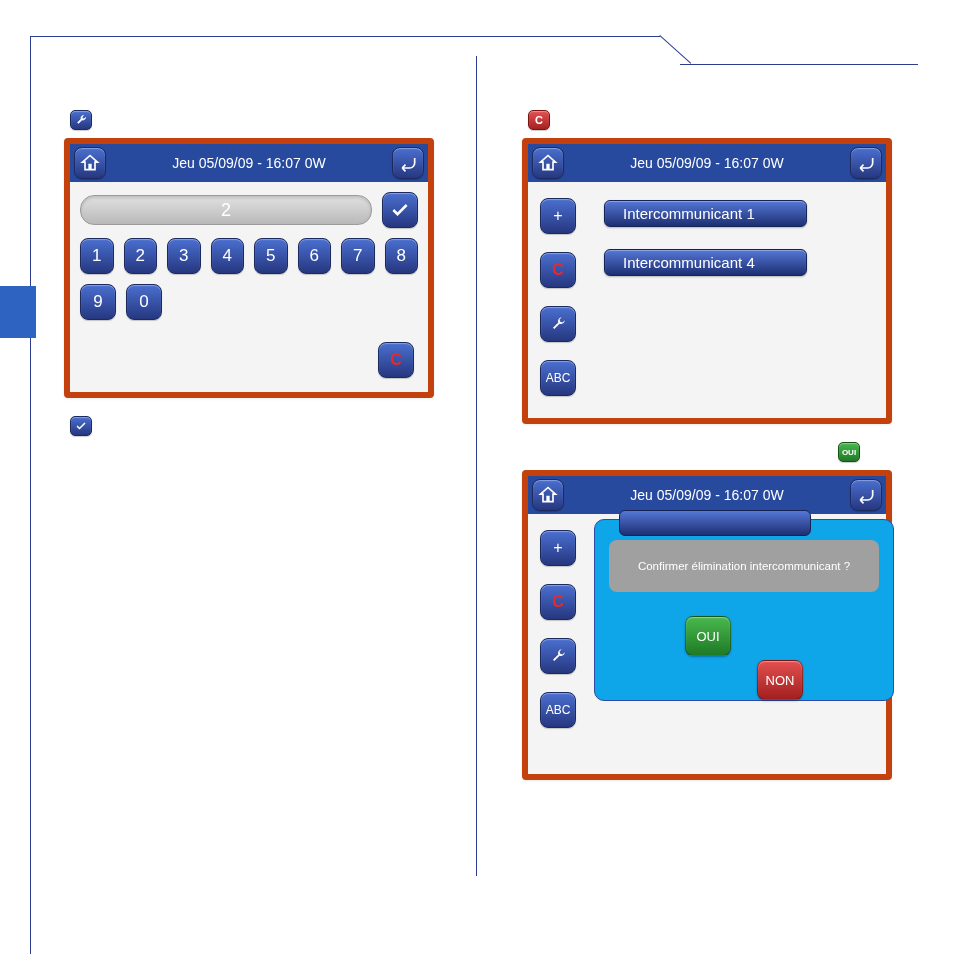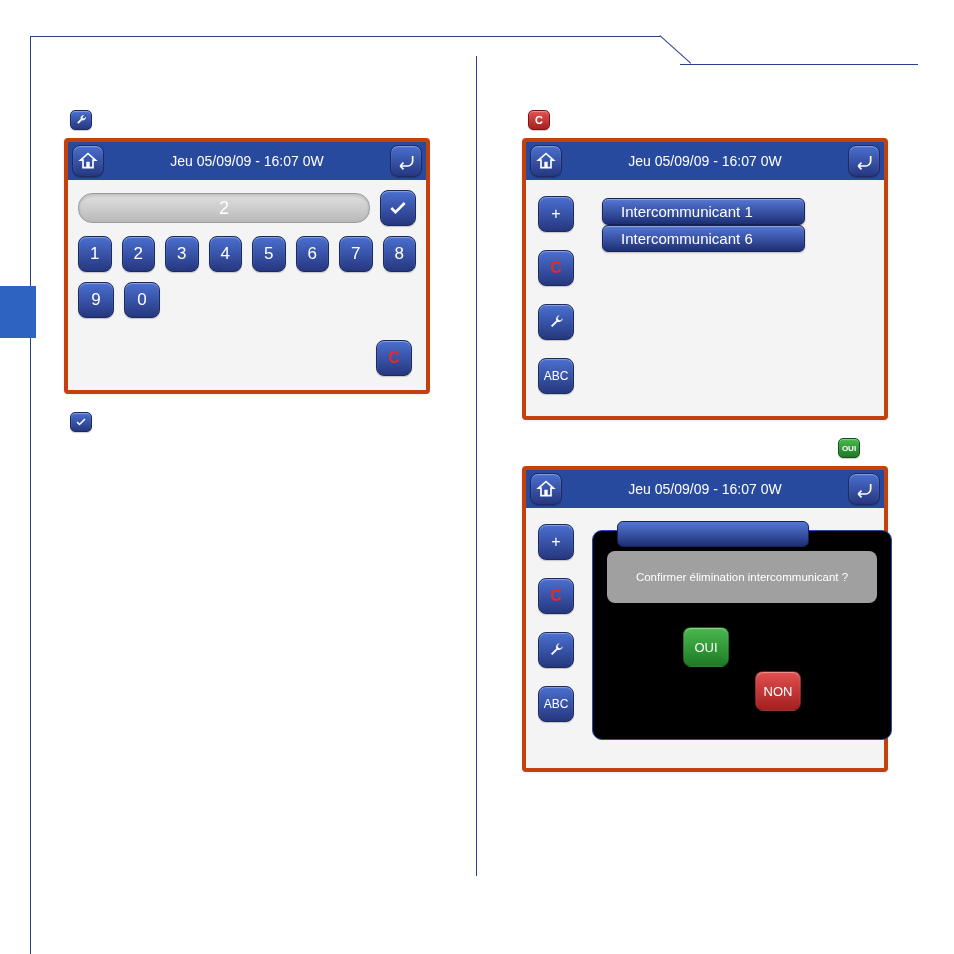--- a/index.html
+++ b/index.html
@@ -87,21 +87,21 @@
     gap: 8px;
     margin: 0 0 8px 6px;
     font-size: 13px;
     color: #222;
   }
 
   
   .device {
     width: 358px;
     background: #f4f4f4;
-    border: 4px solid #c2410c;
+    border: 6px solid #c2410c;
     border-radius: 4px;
     box-shadow: 0 1px 3px rgba(0,0,0,.08);
     margin-bottom: 18px;
   }
   .titlebar {
     background: #284a9e;
     color: #fff;
     display: flex;
     align-items: center;
     justify-content: space-between;
@@ -177,32 +177,32 @@
   }
   .vbtns {
     display:flex;
     flex-direction:column;
     gap:18px;
     position:absolute;
     left:12px; top:16px;
   }
   .list-area {
     position:absolute; left:64px; top:18px;
-    display:flex; flex-direction:column; 
+    display:flex; flex-direction:column; gap:22px;
   }
 
   
   .dialog {
     position:absolute;
-    left:66px; top:22px;
+    left:66px; top:5px;
     width: 270px;
     border:1.5px solid #2f4aa6;
     border-radius:10px;
-    background:#000000;
-    padding: 12px 14px 28px 14px;
+    background:#0ea5e9;
+    padding: 12px 14px 0 14px;
   }
   .dialog .ghost {
     position:absolute;
     top:-10px; left:24px;
     width:190px; height:24px;
     background: linear-gradient(#5577d6,#1d2f73);
     border-radius:6px;
     border:1px solid #152456;
   }
   .dialog .msg {
@@ -339,21 +339,21 @@
         <span class="ibtn redglyph">C</span>
         <span class="ibtn">
           <svg viewBox="0 0 24 24" width="18" height="18">
               <path d="M21 7a5 5 0 0 1-6.9 4.6L7 18.7 5.3 17l7.1-7.1A5 5 0 0 1 17 3l-3 3 1 3 3 1 3-3z" fill="#fff"></path>
             </svg>
         </span>
         <span class="ibtn" style="font-size:12px;">ABC</span>
       </div>
       <div class="list-area">
         <span class="pill">Intercommunicant 1</span>
-        <span class="pill">Intercommunicant 6</span>
+        <span class="pill">Intercommunicant 4</span>
       </div>
     </div>
   </div>
 
   <div class="step" style="justify-content:flex-end; margin-right:42px;">
     <span class="tiny green">OUI</span>
   </div>
 
   <div class="device">
     <div class="titlebar">

